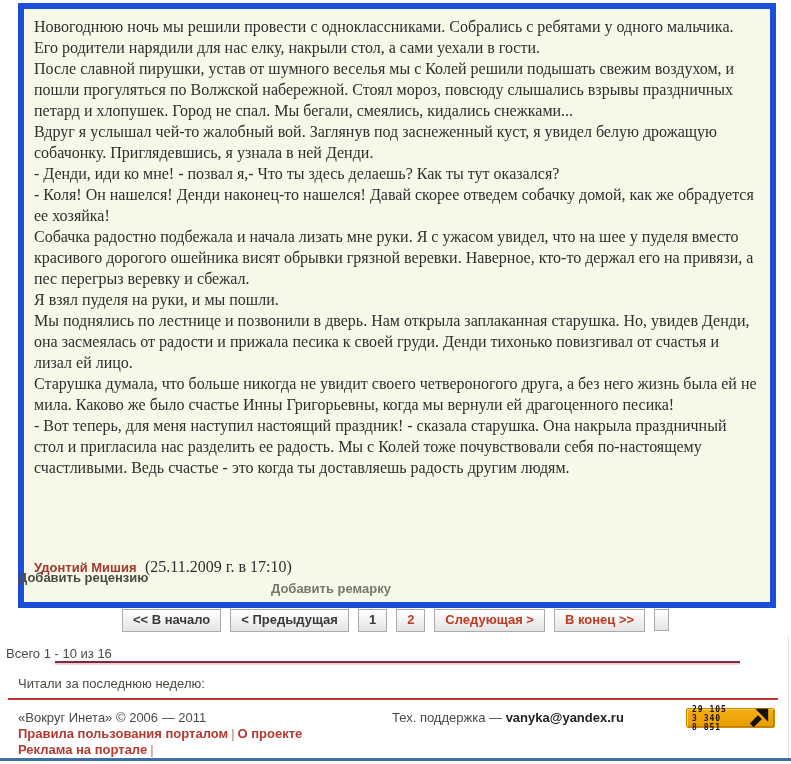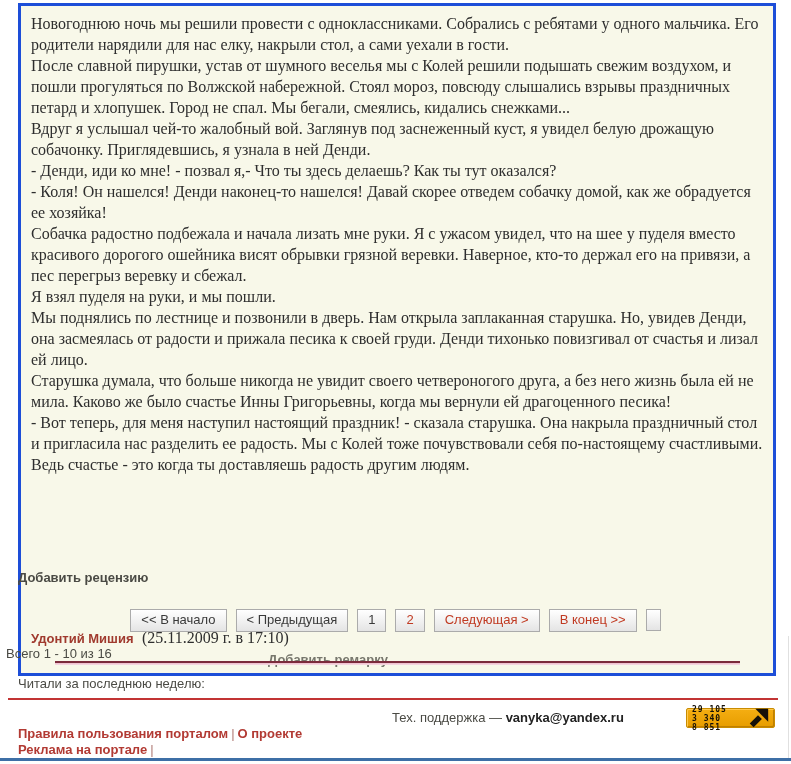--- a/index.html
+++ b/index.html
@@ -8,23 +8,23 @@
     position:relative;
     width:791px; height:764px;
     background:#ffffff;
     overflow:hidden;
     font-family:"Liberation Sans", sans-serif;
   }
 
   
   .story-block {
     position:absolute; left:18px; top:3px;
-    width:758px; height:673px;
+    width:758px; height:605px;
     background:#f8f8e9;
-    border:3px solid #1d4ed8;
+    border:6px solid #1d4ed8;
   }
   .story-text { padding:7px 10px 0 10px; }
   .story-text p {
     font-family:"Liberation Serif", serif;
     font-size:16px; line-height:21px;
     color:#2e2e2e;
   }
   .author-line {
     position:absolute; left:10px; bottom:26px;
     white-space:nowrap;
@@ -52,21 +52,21 @@
 
   .pagination {
     position:absolute; left:0; top:609px; width:791px;
     display:flex; justify-content:center; align-items:flex-start; gap:9px;
   }
   .pg-btn {
     display:inline-block;
     border:1px solid #ababab;
     background:linear-gradient(#ffffff, #efefef 60%, #e4e4e4);
     padding:3px 10px 4px 10px;
-    font-size:13px; font-weight:normal; color:#3a3a3a;
+    font-size:13px; font-weight:bold; color:#3a3a3a;
     font-family:"Liberation Sans", sans-serif;
     cursor:pointer; line-height:14px;
   }
   .pg-btn.red { color:#c03a22; }
   .pg-btn.tiny { padding:3px 5px 4px 5px; min-width:15px; height:22px; }
 
   .total-label {
     position:absolute; left:6px; top:646px;
     font-size:13px; color:#4a4a44;
   }
@@ -162,20 +162,21 @@
     <span class="pg-btn red">В конец &gt;&gt;</span>
     <span class="pg-btn tiny"></span>
   </div>
 
   <div class="total-label">Всего 1 - 10 из 16</div>
   <div class="maroon-line"></div>
   <div class="read-week">Читали за последнюю неделю:</div>
 
   <div class="footer-topline"></div>
 
+  <div class="copyright">«Вокруг Инета» © 2006 — 2011</div>
 
   <div class="support">
     <span>Тех. поддержка —</span>
     <span class="email">vanyka@yandex.ru</span>
   </div>
 
   <div class="footer-links-1">
     <span class="red-link">Правила пользования порталом</span><span class="link-sep">|</span><span class="red-link">О проекте</span>
   </div>
   <div class="footer-links-2">

